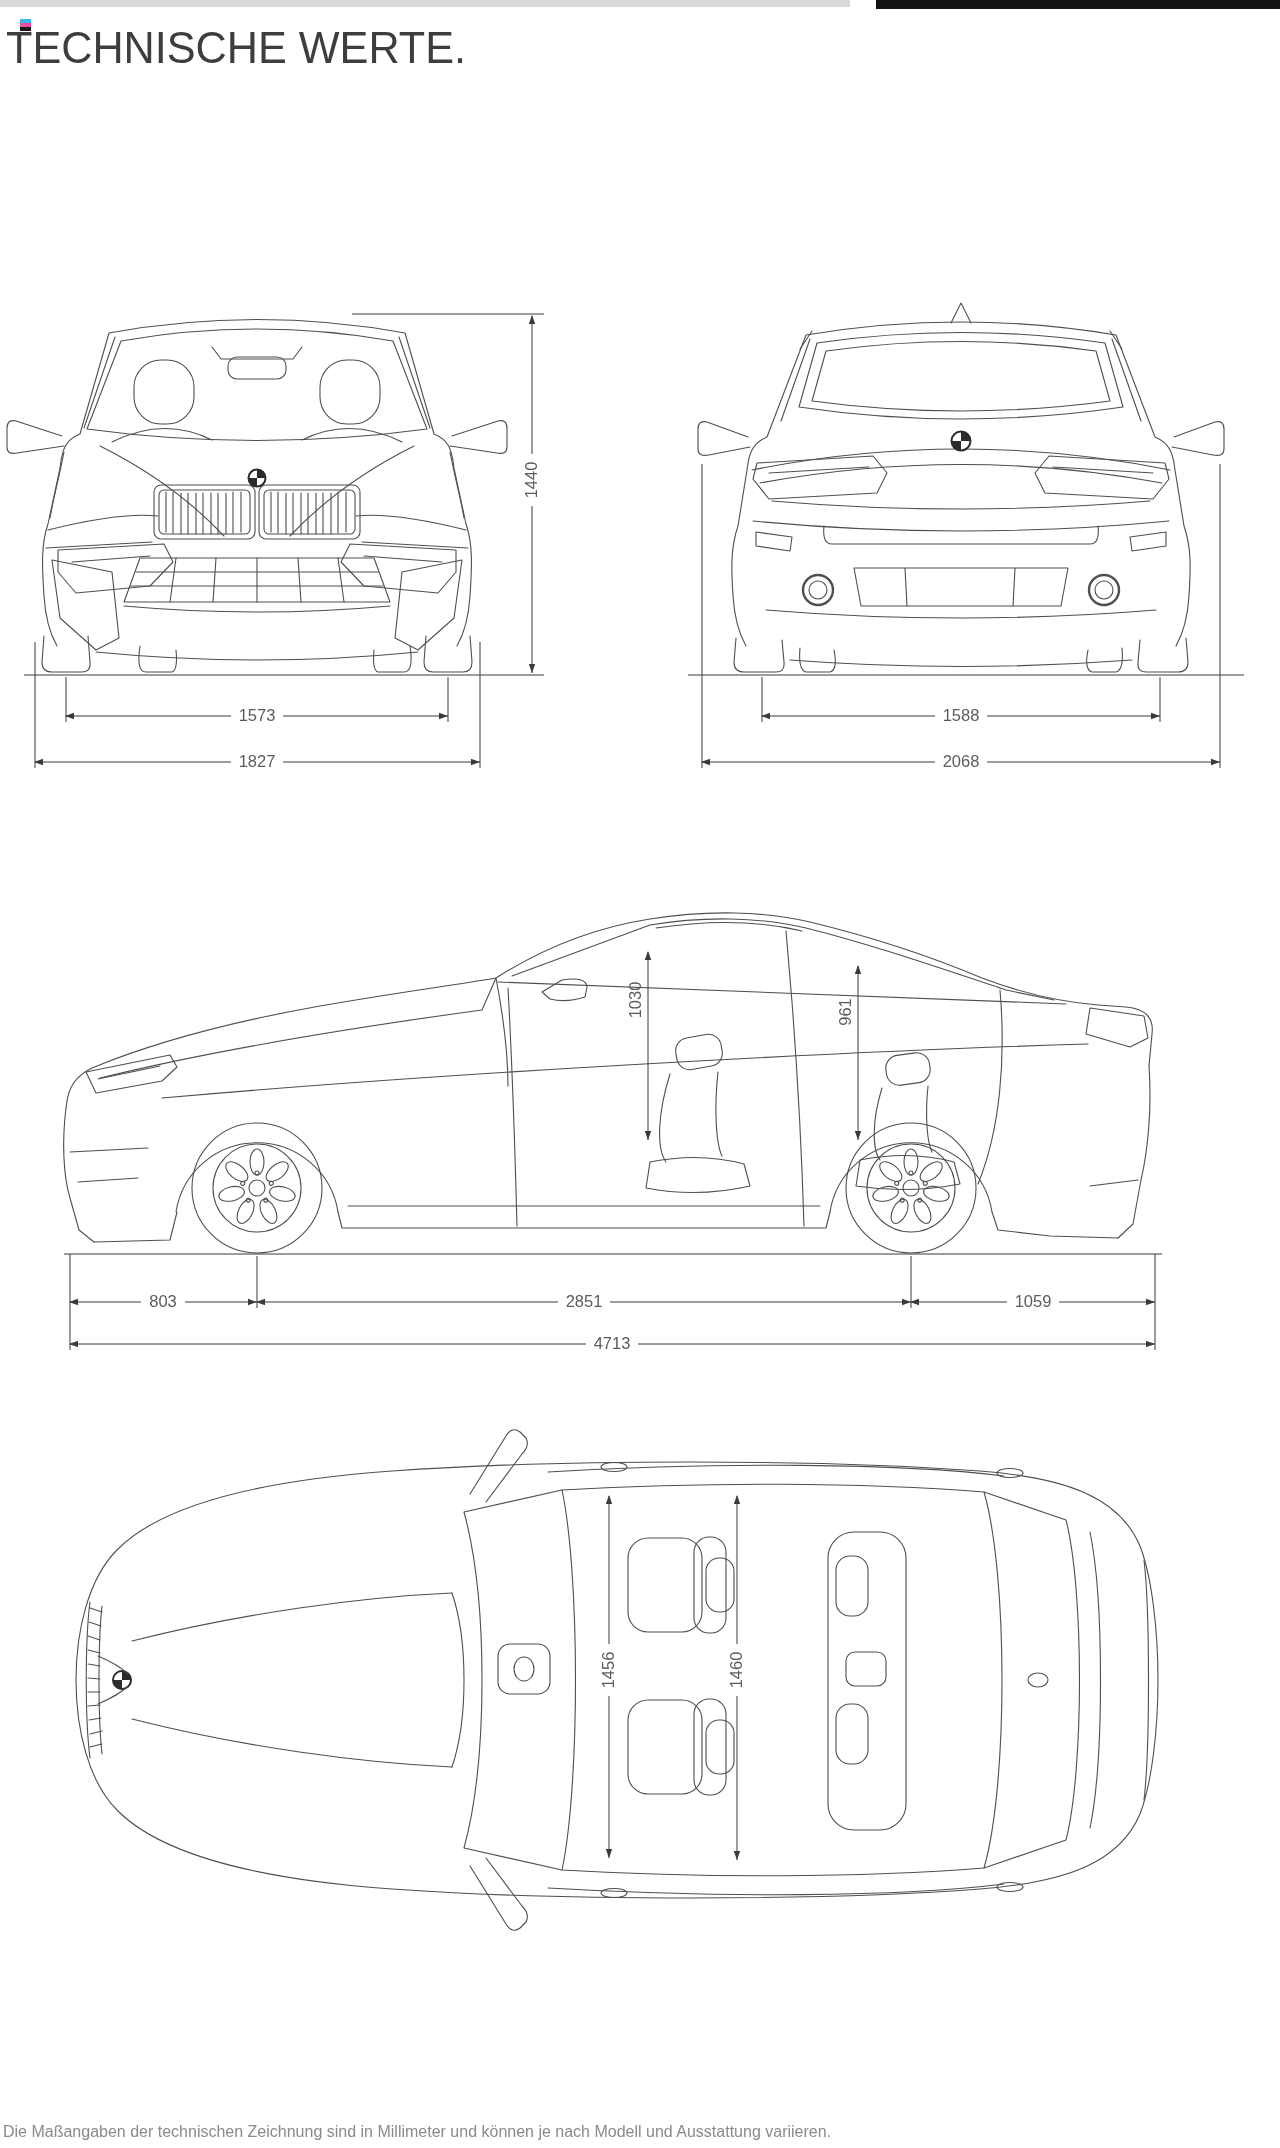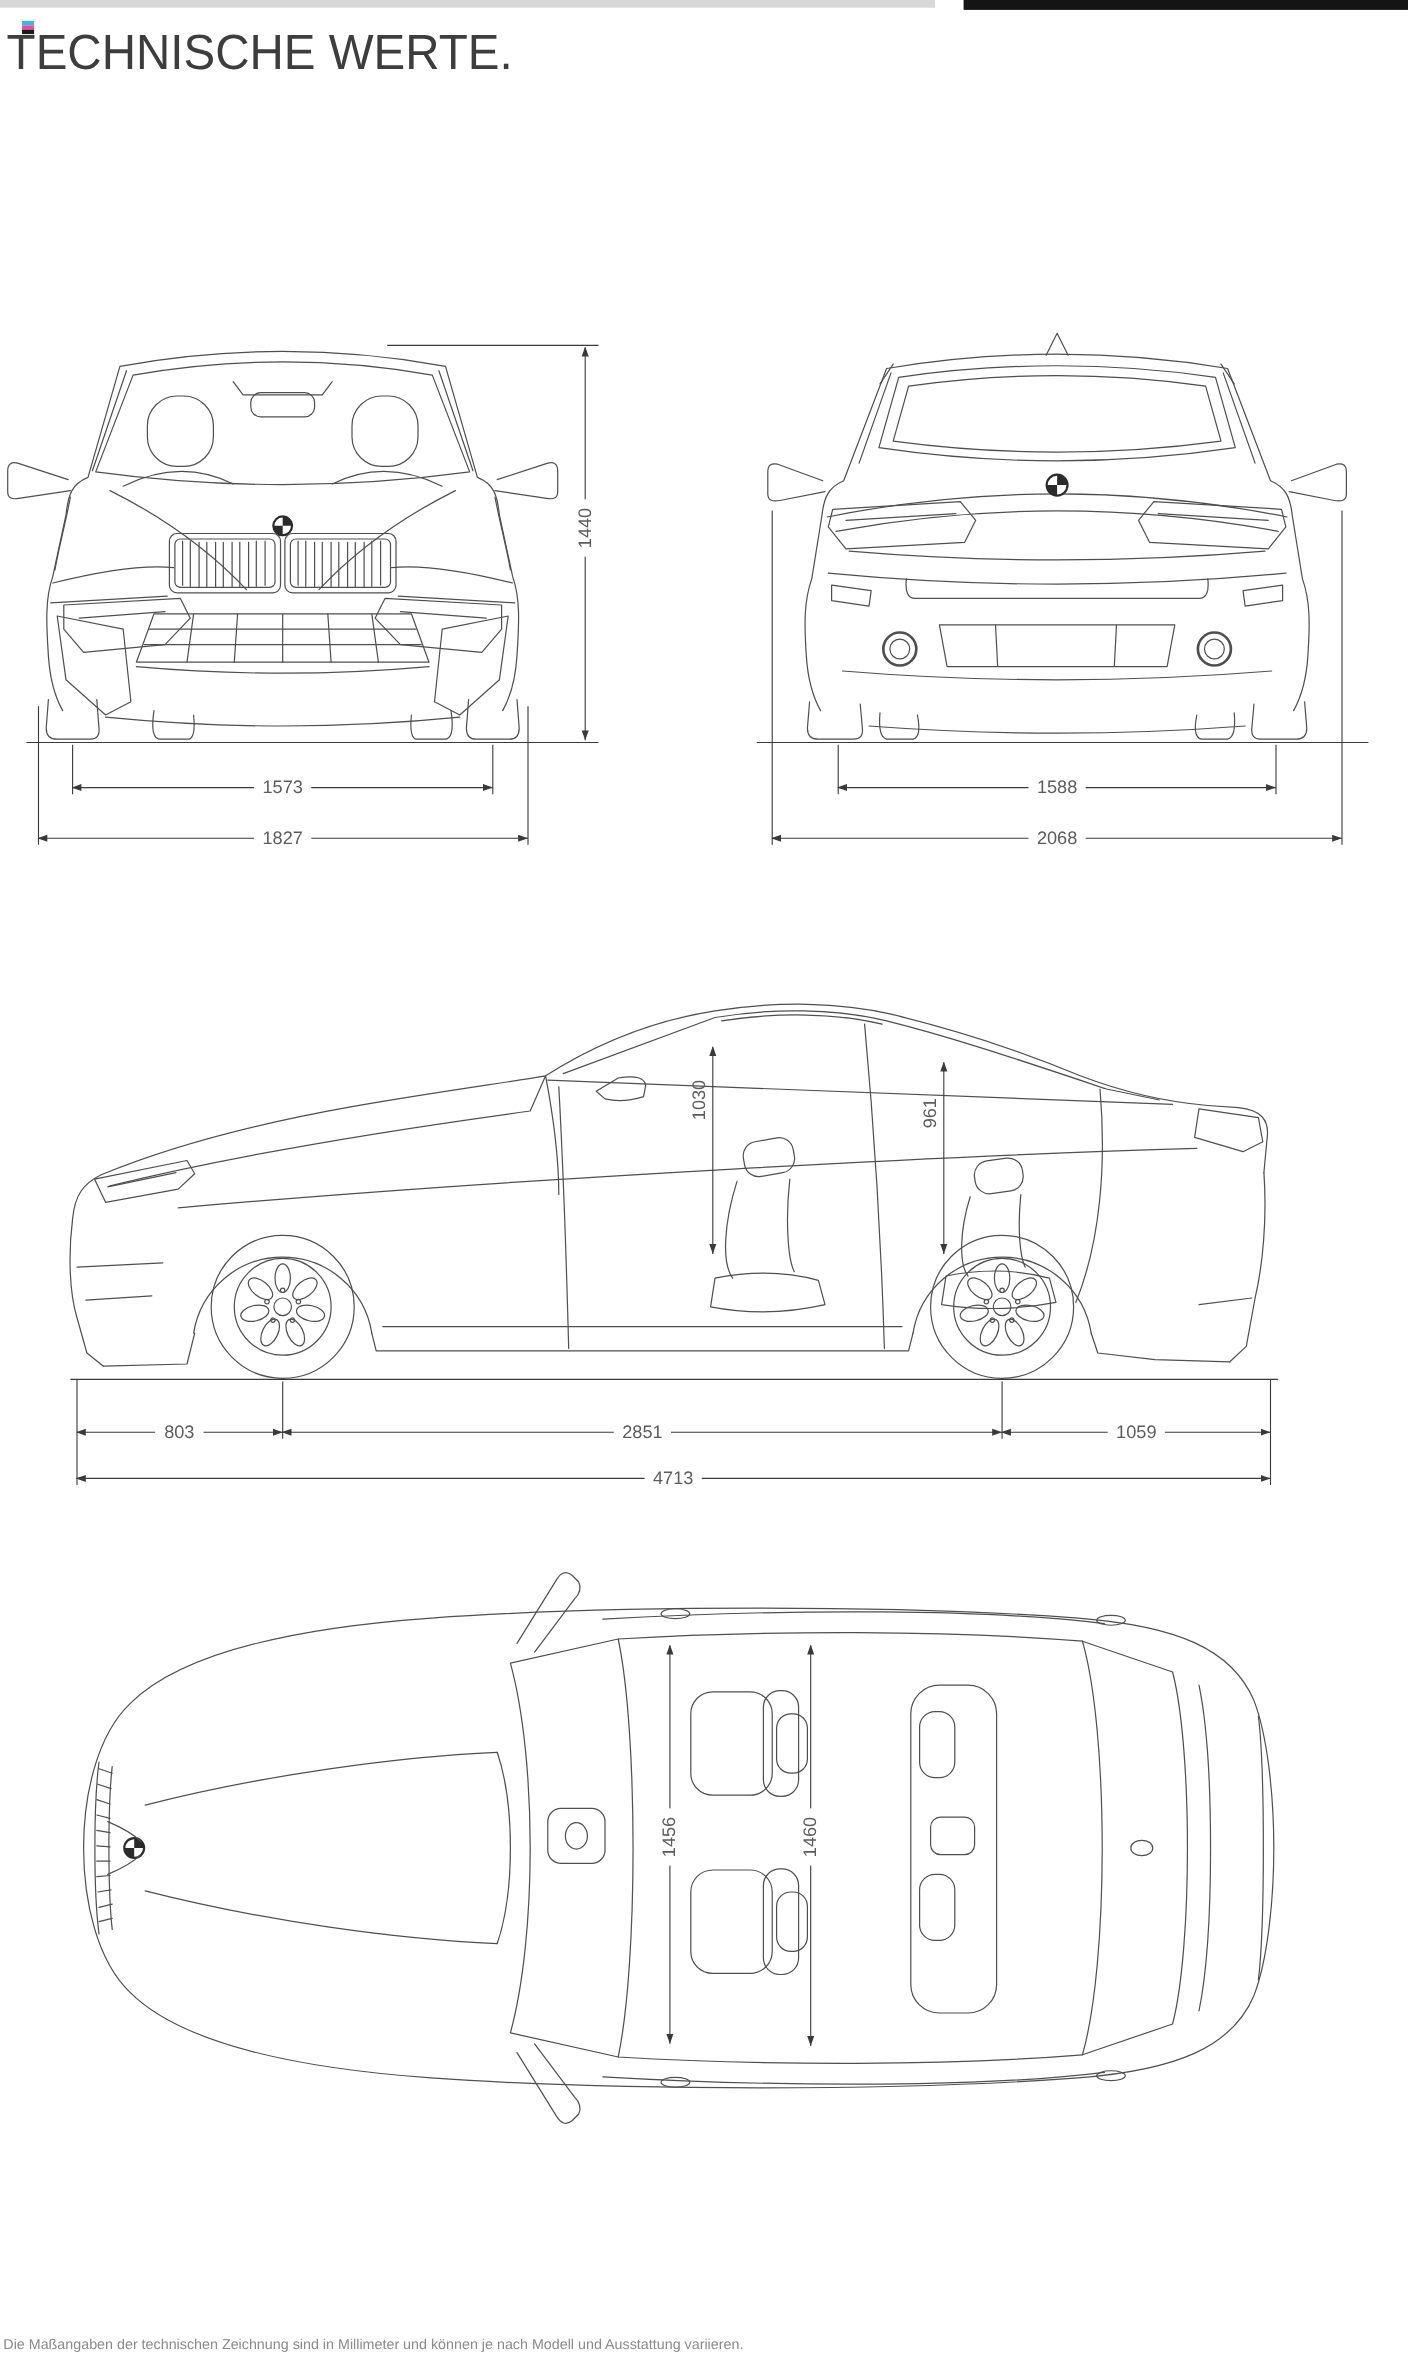--- a/index.html
+++ b/index.html
@@ -7,21 +7,21 @@
          font-family:"Liberation Sans", sans-serif; }
   .bar-gray  { position:absolute; left:0; top:0; width:850px; height:7px; background:#d8d8d8; }
   .bar-black { position:absolute; left:876px; top:0; width:404px; height:9px; background:#141414; }
   .regmark { position:absolute; left:20px; top:19px; width:11px; }
   .regmark .s1 { height:4px; background:#3bb7ea; }
   .regmark .s2 { height:4px; background:#e84fa0; }
   .regmark .s3 { height:4px; background:#1a1a1a; }
   h1.title { position:absolute; left:6px; top:22px; margin:0; font-size:45px; font-weight:300;
              color:#3d3d3d; letter-spacing:0px; white-space:nowrap;
              transform:scaleX(0.96); transform-origin:left top; }
-  .footnote { position:absolute; left:3px; top:2123px; font-size:13px; color:#8a8a8a; white-space:nowrap; }
+  .footnote { position:absolute; left:3px; top:2123px; font-size:16px; color:#8a8a8a; white-space:nowrap; }
   svg.drawing { position:absolute; left:0; top:0; }
   svg text { font-family:"Liberation Sans", sans-serif; }
 </style>
 </head>
 <body>
 
 <div class="bar-gray"></div>
 <div class="bar-black"></div>
 <div class="regmark">
   <div class="s1"></div>

